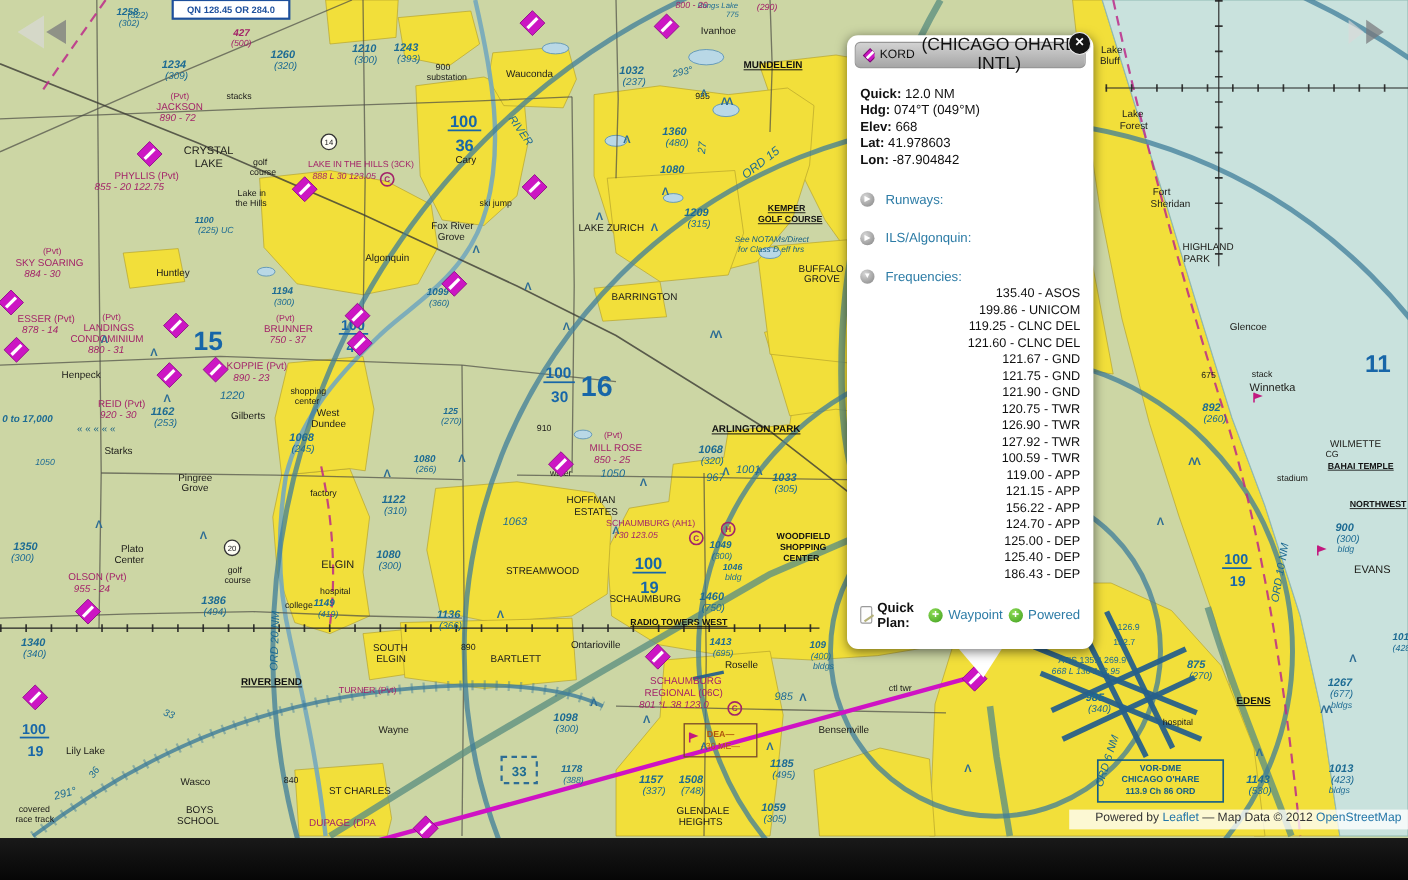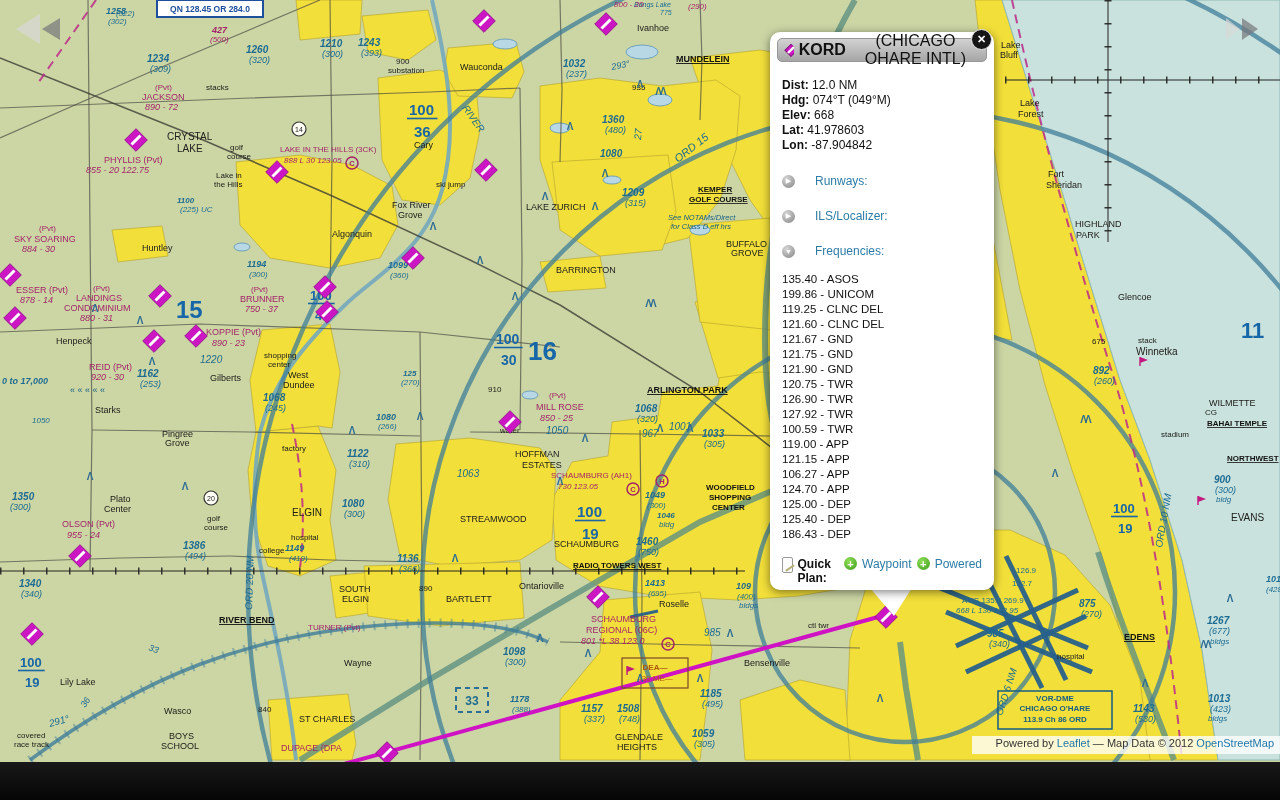--- a/index.html
+++ b/index.html
@@ -31,35 +31,35 @@
   
   #attribution{position:absolute;top:736px;right:0;height:17px;background:rgba(255,255,255,.78);
     font-size:11px;color:#333;padding:1px 6px 0 24px;white-space:nowrap;}
   #attribution a{color:#2476a8;text-decoration:none;}
   
   #popup{position:absolute;left:770px;top:32px;width:224px;height:558px;background:#fff;
     border-radius:10px;box-shadow:0 2px 10px rgba(0,0,0,.5);font-size:12px;color:#111;}
   #popup .inner{padding:0 12px;}
   #popup-header{margin:6px 7px 0 7px;height:22px;background:linear-gradient(#d2d2d2,#a6a6a6);
     border:1px solid #979797;border-radius:5px;display:flex;align-items:center;gap:5px;padding:0 6px;}
-  #popup-header .code{font-weight:bold;font-size:16px;}
+  #popup-header .code{font-weight:normal;font-size:11px;}
   #popup-header .name{font-size:16px;text-align:center;}
   #popup-close{position:absolute;right:2px;top:-3px;width:19px;height:19px;border-radius:50%;
     background:#161616;border:1px solid #e9e9e9;color:#fff;font-size:11px;font-weight:bold;
     display:flex;align-items:center;justify-content:center;cursor:pointer;line-height:1;}
   #popup-details{margin-top:16px;}
   #popup-details .p-row{line-height:15px;}
-  .sec{display:flex;align-items:center;gap:20px;margin-top:21px;cursor:pointer;text-align:right;}
+  .sec{display:flex;align-items:center;gap:10px;margin-top:21px;cursor:pointer;text-align:right;}
   .sec .disc{width:13px;height:13px;border-radius:50%;flex:0 0 13px;
     background:radial-gradient(circle at 35% 30%,#d6d6d6,#838383);color:#fff;font-size:7px;
     display:flex;align-items:center;justify-content:center;}
   .sec .slabel{color:#2d7ca6;}
-  #popup-freqs{margin-top:14px;}
+  #popup-freqs{margin-top:2px;text-align:right;}
   #popup-freqs .f-row{line-height:15px;font-size:11.5px;}
-  #quick-plan{margin-top:15px;display:flex;gap:5px;font-size:12px;}
+  #quick-plan{margin-top:15px;display:flex;align-items:center;gap:5px;font-size:12px;}
   #quick-plan .qp-label{font-weight:bold;margin-right:4px;}
   .note-ic{width:15px;height:14px;background:#fdfdfd;border:1px solid #9a9a9a;border-radius:2px;
     position:relative;}
   .note-ic:after{content:"";position:absolute;left:2px;top:9px;width:10px;height:2px;
     background:#b5b27a;transform:rotate(-35deg);}
   .plus-ic{width:13px;height:13px;border-radius:50%;flex:0 0 13px;
     background:radial-gradient(circle at 35% 30%,#8edc54,#3f9e1f);color:#fff;font-weight:bold;
     font-size:11px;display:flex;align-items:center;justify-content:center;}
   .qp-link{color:#2d7ca6;cursor:pointer;}
   
@@ -631,55 +631,55 @@
     <div id="popup-header">
       <svg width="14" height="14">
         <rect x="3" y="3" width="8.5" height="8.5" transform="rotate(45 7 7)" fill="#cc16c3" stroke="#7e0b78"></rect>
         <line x1="4" y1="10" x2="10" y2="4" stroke="#fff" stroke-width="2.4"></line>
       </svg>
       <span class="code">KORD</span>
       <span class="name">(CHICAGO OHARE INTL)</span>
     </div>
     <div class="inner">
       <div id="popup-details">
-          <div class="p-row"><b>Dist:</b> <span>12.0 NM</span></div>
+          <div class="p-row"><b>Quick:</b> <span>12.0 NM</span></div>
           <div class="p-row"><b>Hdg:</b> <span>074°T (049°M)</span></div>
           <div class="p-row"><b>Elev:</b> <span>668</span></div>
           <div class="p-row"><b>Lat:</b> <span>41.978603</span></div>
           <div class="p-row"><b>Lon:</b> <span>-87.904842</span></div>
         </div>
       <div id="popup-sections">
           <div class="sec">
             <span class="disc">▶</span>
             <span class="slabel">Runways:</span>
           </div>
           <div class="sec">
             <span class="disc">▶</span>
-            <span class="slabel">ILS/Localizer:</span>
+            <span class="slabel">ILS/Algonquin:</span>
           </div>
           <div class="sec">
             <span class="disc">▼</span>
             <span class="slabel">Frequencies:</span>
           </div>
         </div>
       <div id="popup-freqs">
           <div class="f-row">135.40 - ASOS</div>
           <div class="f-row">199.86 - UNICOM</div>
           <div class="f-row">119.25 - CLNC DEL</div>
           <div class="f-row">121.60 - CLNC DEL</div>
           <div class="f-row">121.67 - GND</div>
           <div class="f-row">121.75 - GND</div>
           <div class="f-row">121.90 - GND</div>
           <div class="f-row">120.75 - TWR</div>
           <div class="f-row">126.90 - TWR</div>
           <div class="f-row">127.92 - TWR</div>
           <div class="f-row">100.59 - TWR</div>
           <div class="f-row">119.00 - APP</div>
           <div class="f-row">121.15 - APP</div>
-          <div class="f-row">106.27 - APP</div>
+          <div class="f-row">156.22 - APP</div>
           <div class="f-row">124.70 - APP</div>
           <div class="f-row">125.00 - DEP</div>
           <div class="f-row">125.40 - DEP</div>
           <div class="f-row">186.43 - DEP</div>
         </div>
       <div id="quick-plan">
         <span class="note-ic"></span>
         <span class="qp-label">Quick Plan:</span>
         <span class="plus-ic">+</span>
         <span class="qp-link">Waypoint</span>

